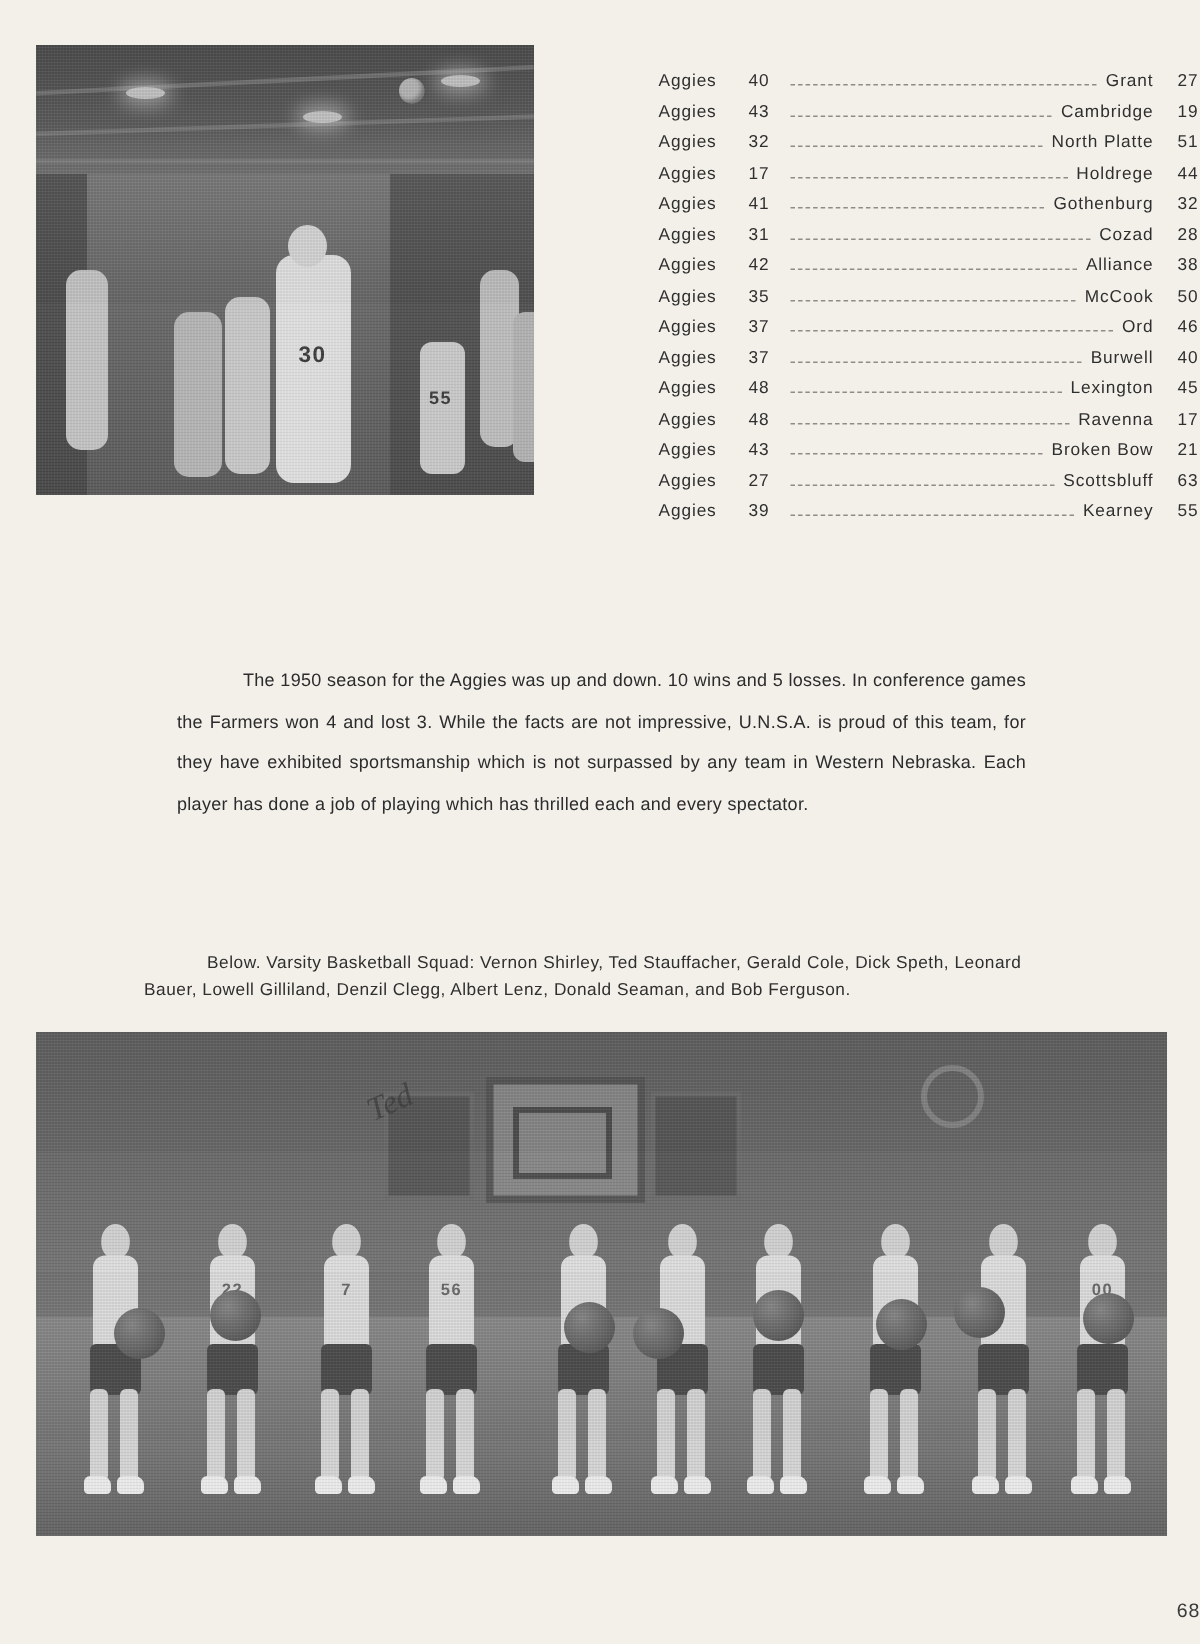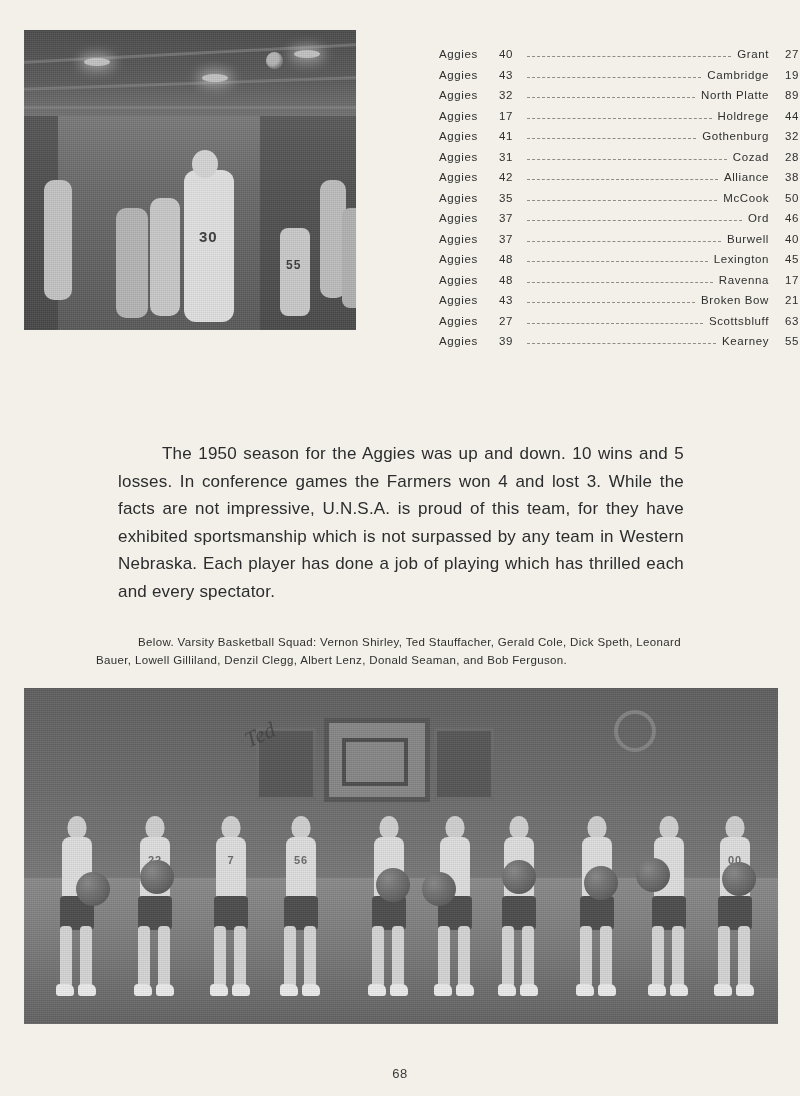--- a/index.html
+++ b/index.html
@@ -142,21 +142,21 @@
     font-weight: 400;
   }
 
   
   .body-text {
     position: absolute;
     left: 118px;
     top: 440px;
     width: 566px;
     font-family: "Liberation Sans", sans-serif;
-    font-size: 17px;
+    font-size: 12px;
     line-height: 27.5px;
     color: #2c2c2e;
     text-align: justify;
     text-indent: 44px;
     letter-spacing: .2px;
   }
 
   
   .caption {
     position: absolute;
@@ -306,21 +306,21 @@
       repeating-linear-gradient(90deg, rgba(255,255,255,.025) 0 1px, rgba(0,0,0,.03) 1px 2px);
     pointer-events:none;
   }
 
   
   .page-number {
     position:absolute;
     left:0;
     top:1066px;
     width:100%;
-    text-align:center;
+    text-align:right;
     font-size:13px;
     color:#3a3a3a;
     letter-spacing:.5px;
   }
 </style>
 </head>
 <body>
 
 <div class="page">
 
@@ -370,21 +370,21 @@
       <span class="score-dots"></span>
       <span class="score-team-right">Cambridge</span>
       <span class="score-right-pts">19</span>
     </div>
 
     <div class="score-row">
       <span class="score-team-left">Aggies</span>
       <span class="score-left-pts">32</span>
       <span class="score-dots"></span>
       <span class="score-team-right">North Platte</span>
-      <span class="score-right-pts">89</span>
+      <span class="score-right-pts">51</span>
     </div>
 
     <div class="score-row">
       <span class="score-team-left">Aggies</span>
       <span class="score-left-pts">17</span>
       <span class="score-dots"></span>
       <span class="score-team-right">Holdrege</span>
       <span class="score-right-pts">44</span>
     </div>
 

